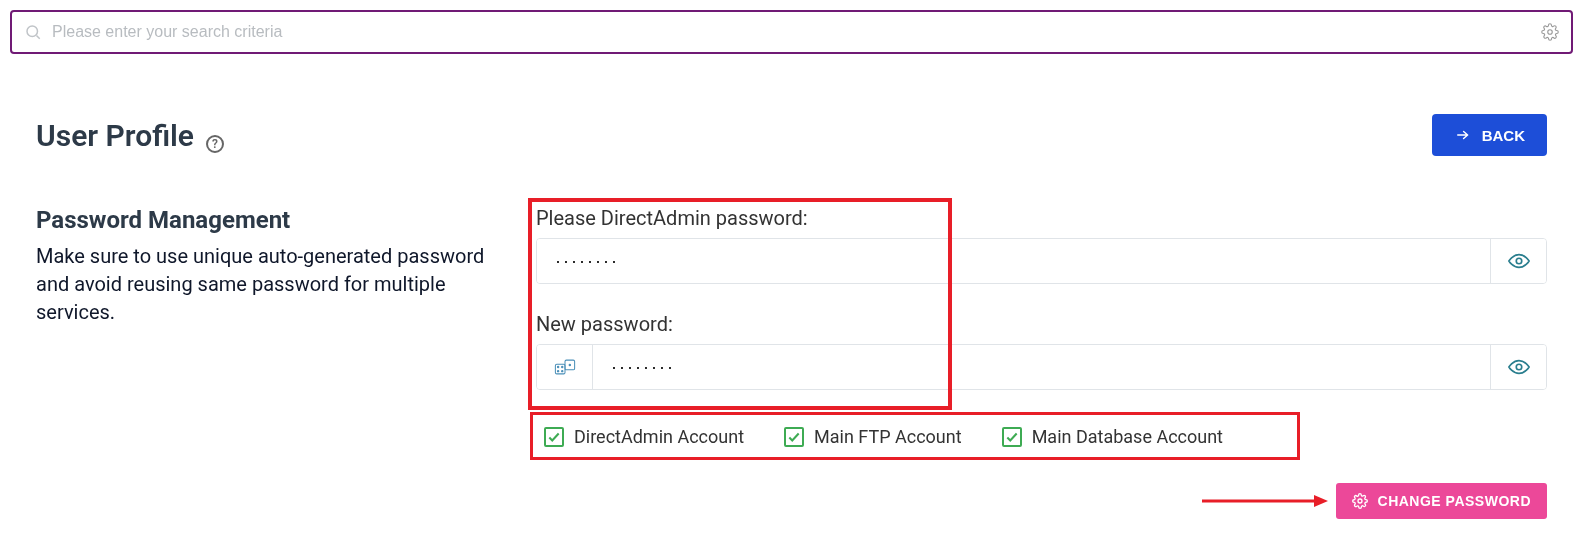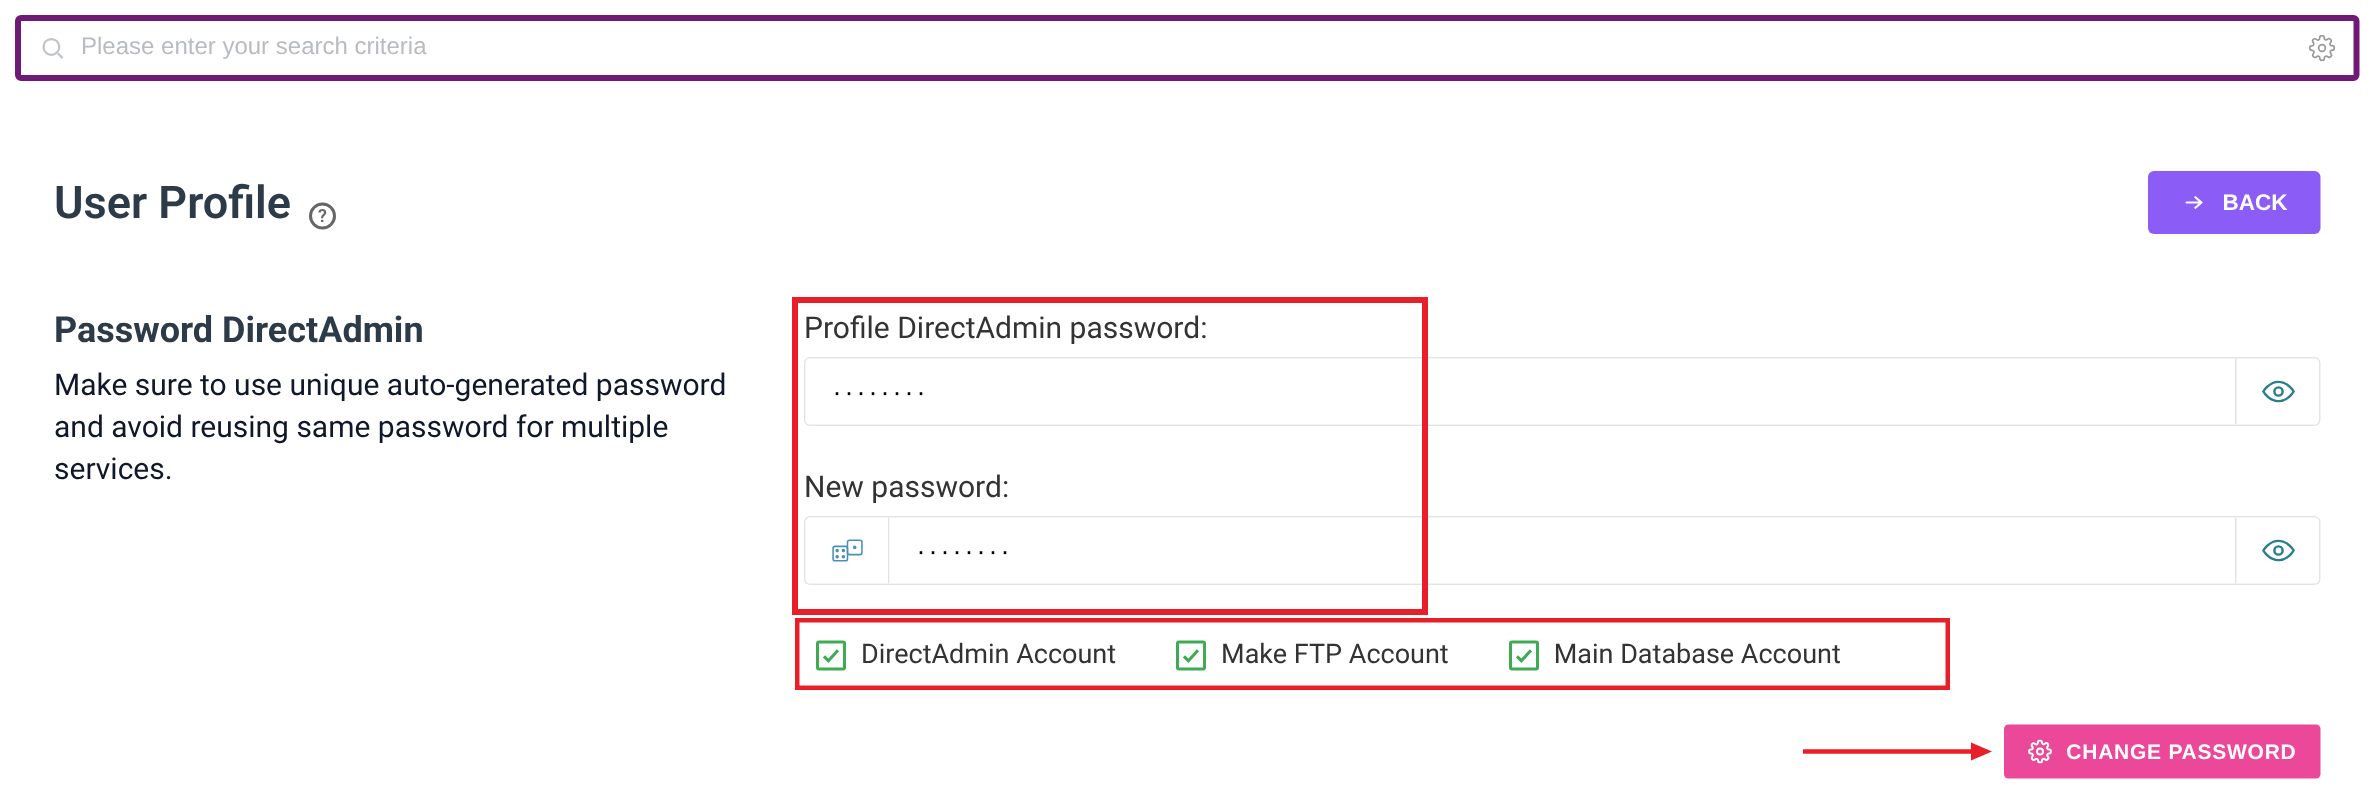--- a/index.html
+++ b/index.html
@@ -6,21 +6,21 @@
   body {
     font-family: -apple-system, BlinkMacSystemFont, "Segoe UI", Roboto, Arial, sans-serif;
     background: #fff;
     color: #333;
     width: 1583px;
     padding: 10px;
   }
   .search-bar {
     display: flex;
     align-items: center;
-    border: 4px solid #701a75;
+    border: 2px solid #701a75;
     border-radius: 4px;
     height: 44px;
     padding: 0 12px;
     margin-bottom: 60px;
     position: relative;
   }
   .search-icon { color: #c0c4c8; flex-shrink: 0; }
   .search-input {
     flex: 1;
     border: none;
@@ -55,21 +55,21 @@
     border-radius: 50%;
     display: flex;
     align-items: center;
     justify-content: center;
     font-size: 12px;
     font-weight: 600;
     color: #666;
     cursor: pointer;
   }
   .back-btn {
-    background: #8b5cf6;
+    background: #1d4ed8;
     color: #fff;
     border: none;
     border-radius: 4px;
     padding: 0 22px;
     height: 42px;
     display: flex;
     align-items: center;
     gap: 10px;
     font-size: 15px;
     font-weight: 700;
@@ -232,30 +232,30 @@
   <button class="back-btn">
     <svg width="18" height="14" viewBox="0 0 24 24" fill="none" stroke="currentColor" stroke-width="2.5">
         <path d="M3 12h16M13 6l7 6-7 6" stroke-linecap="round" stroke-linejoin="round"></path>
       </svg>
     <span>BACK</span>
   </button>
 </div>
 
 <div class="content-row">
   <div class="left-col">
-    <div class="section-title">Password DirectAdmin</div>
+    <div class="section-title">Password Management</div>
     <div class="section-desc">Make sure to use unique auto-generated password and avoid reusing same password for multiple services.</div>
   </div>
 
   <div class="right-col">
 
     <div class="highlight-red-1"></div>
 
     <div class="field-block">
-      <label class="field-label">Profile DirectAdmin password:</label>
+      <label class="field-label">Please DirectAdmin password:</label>
       <div class="input-group">
         <input class="input-main" type="text" value="········" style="">
         <div class="input-suffix">
           <svg width="22" height="22" viewBox="0 0 24 24" fill="none" stroke="currentColor" stroke-width="1.8">
               <path d="M1 12s4-7 11-7 11 7 11 7-4 7-11 7S1 12 1 12z"></path>
               <circle cx="12" cy="12" r="3"></circle>
             </svg>
         </div>
       </div>
     </div>
@@ -293,21 +293,21 @@
             </svg>
         </span>
         <span class="chk-label">DirectAdmin Account</span>
       </div>
       <div class="chk-item">
         <span class="chk-box">
           <svg class="chk-mark" width="14" height="14" viewBox="0 0 24 24" fill="none" stroke="currentColor" stroke-width="3.5">
               <polyline points="4 13 9 18 20 6"></polyline>
             </svg>
         </span>
-        <span class="chk-label">Make FTP Account</span>
+        <span class="chk-label">Main FTP Account</span>
       </div>
       <div class="chk-item">
         <span class="chk-box">
           <svg class="chk-mark" width="14" height="14" viewBox="0 0 24 24" fill="none" stroke="currentColor" stroke-width="3.5">
               <polyline points="4 13 9 18 20 6"></polyline>
             </svg>
         </span>
         <span class="chk-label">Main Database Account</span>
       </div>
     </div>

